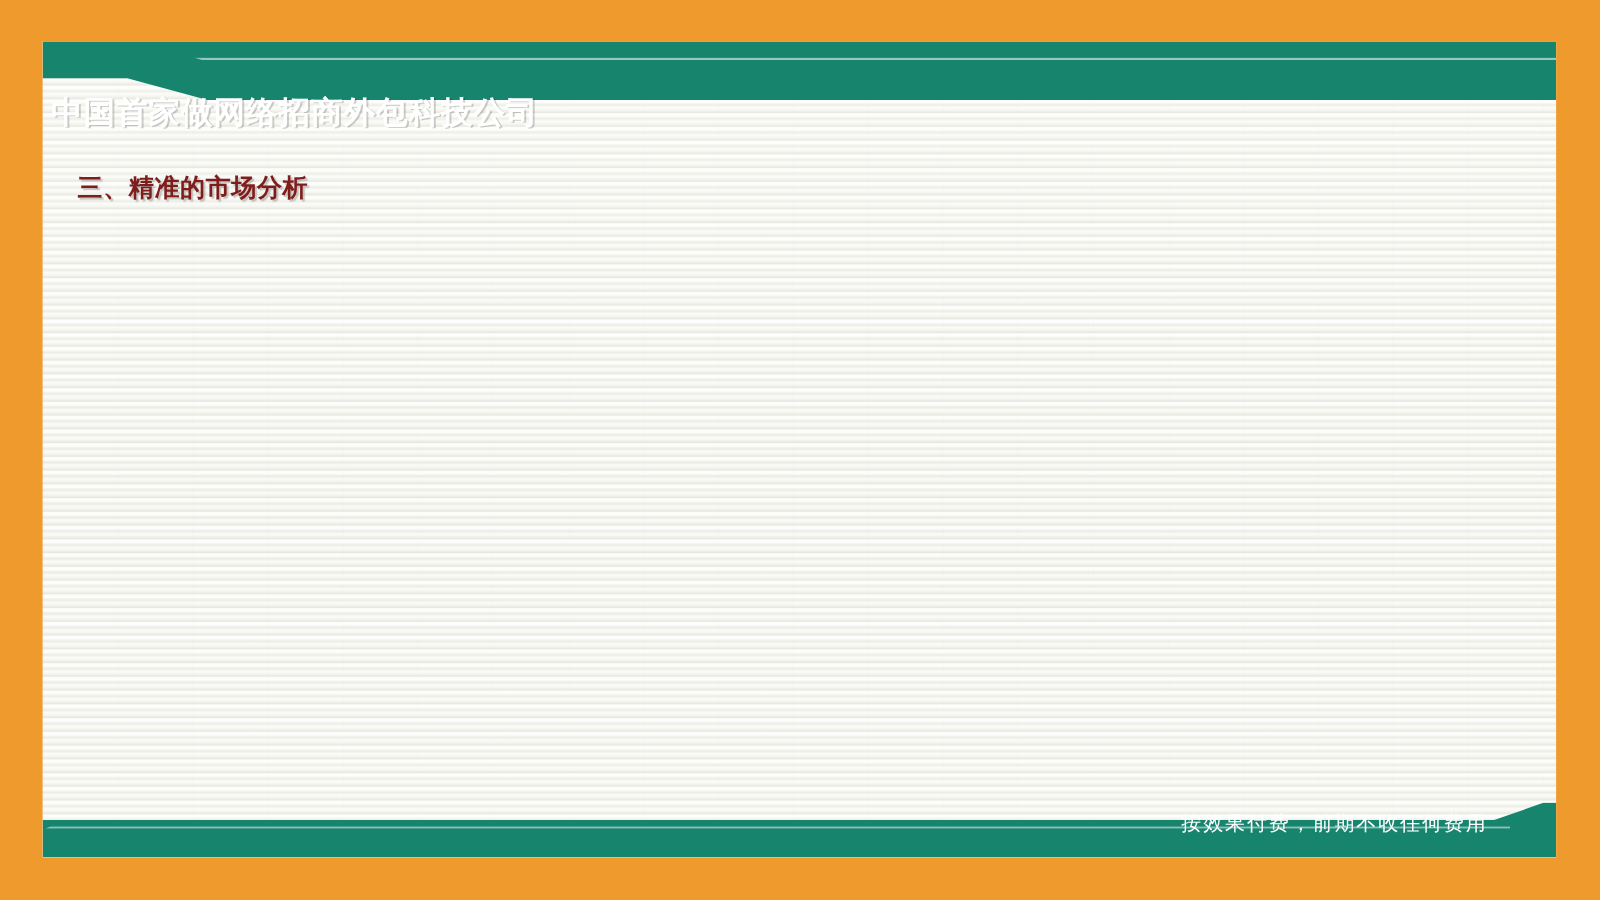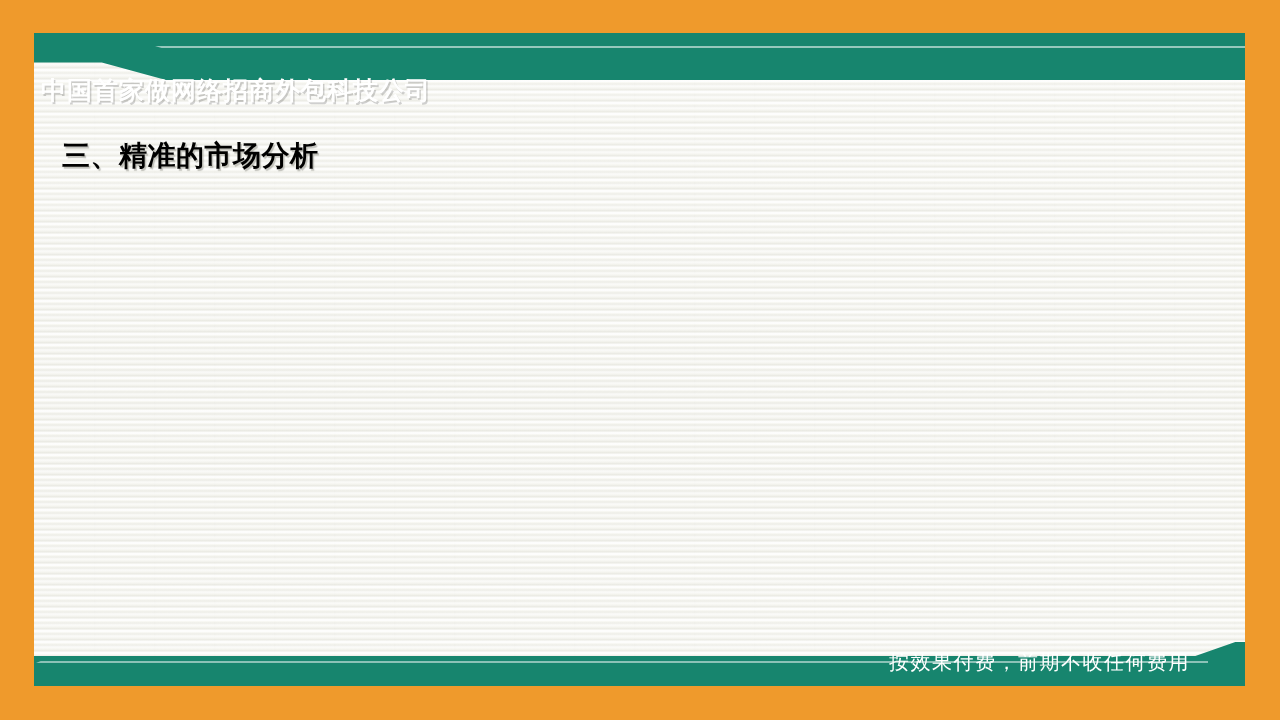--- a/index.html
+++ b/index.html
@@ -106,23 +106,23 @@
     text-shadow: 1.5px 1.5px 0 rgba(0,0,0,0.18);
     white-space: nowrap;
     margin-top: 36px;
   }
 
   
   #section-heading {
     position: absolute;
     left: 62px;
     top: 137px;
-    font-size: 28px;
+    font-size: 20px;
     font-weight: bold;
-    color: #000000;
+    color: #7f1d1d;
     letter-spacing: 0.5px;
     text-shadow: 1.6px 1.6px 1px rgba(150,150,140,0.55);
     white-space: nowrap;
   }
 
   
   #body-paragraph {
     position: absolute;
     left: 48px;
     top: 228px;
@@ -158,21 +158,21 @@
     clip-path: polygon(0.4% 0, 100% 0, 100% 100%, 0 100%);
   }
   #footer-text {
     position: absolute;
     left: 0;
     top: 649px;
     width: 1226px;
     text-align: right;
     padding-right: 36px;
     box-sizing: border-box;
-    font-size: 20px;
+    font-size: 16px;
     color: #ffffff;
     letter-spacing: 1.5px;
     white-space: nowrap;
   }
 </style>
 </head>
 <body>
 
 <div id="slide">
 

